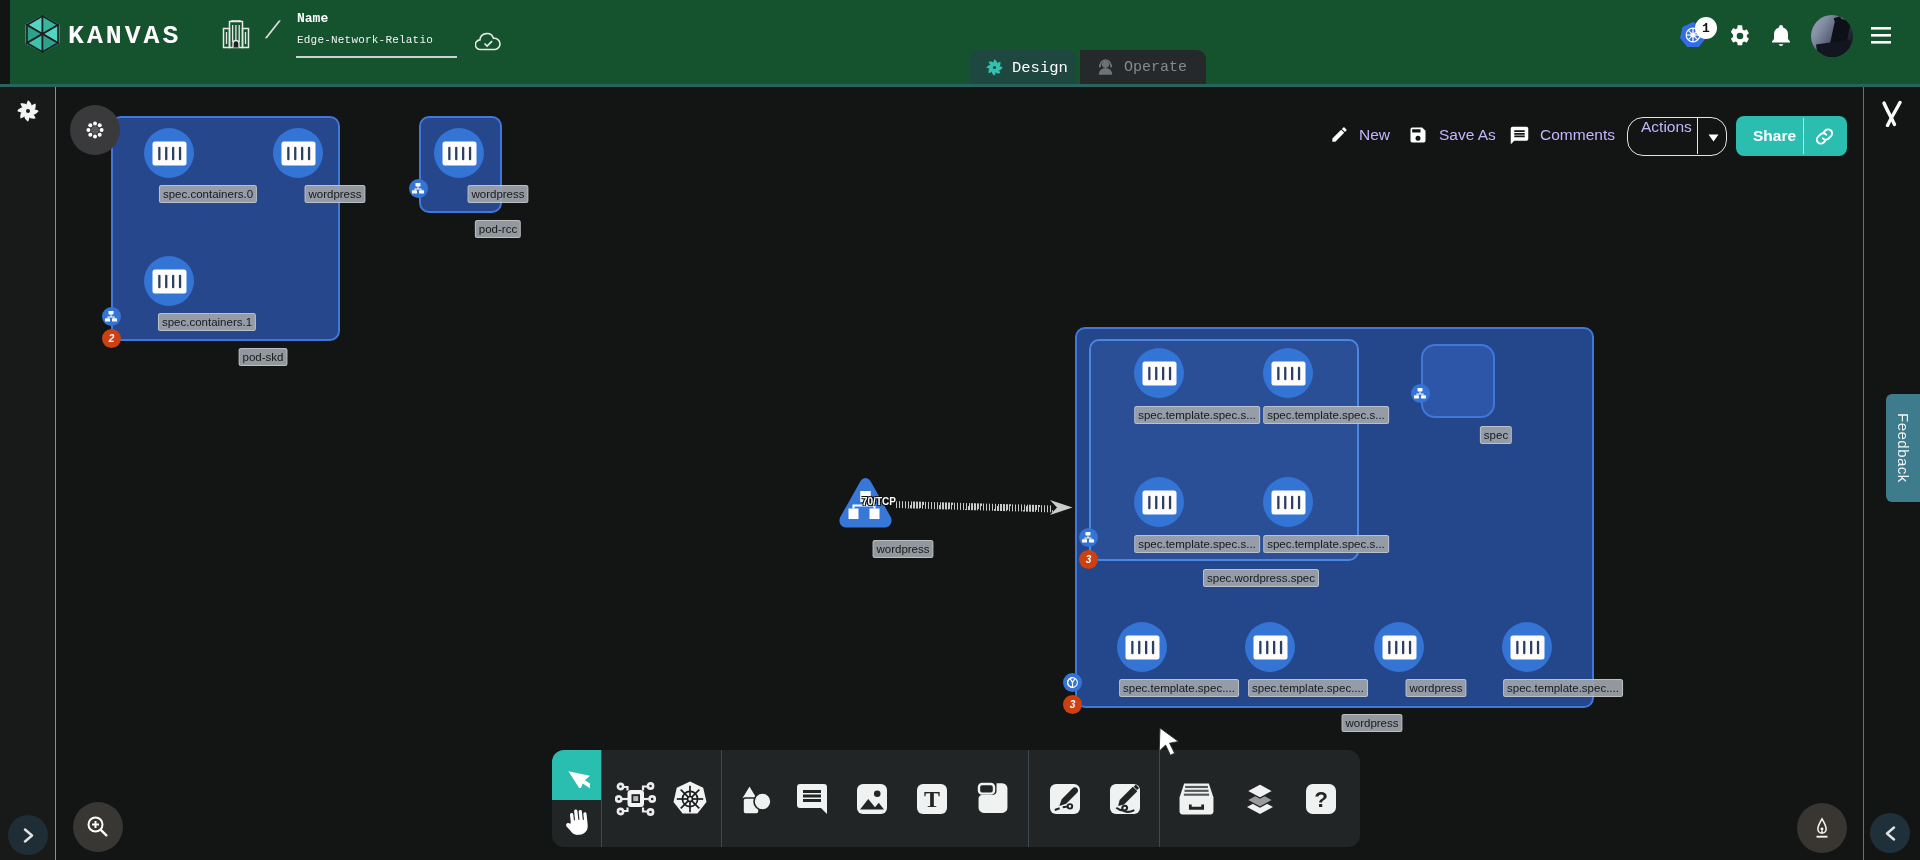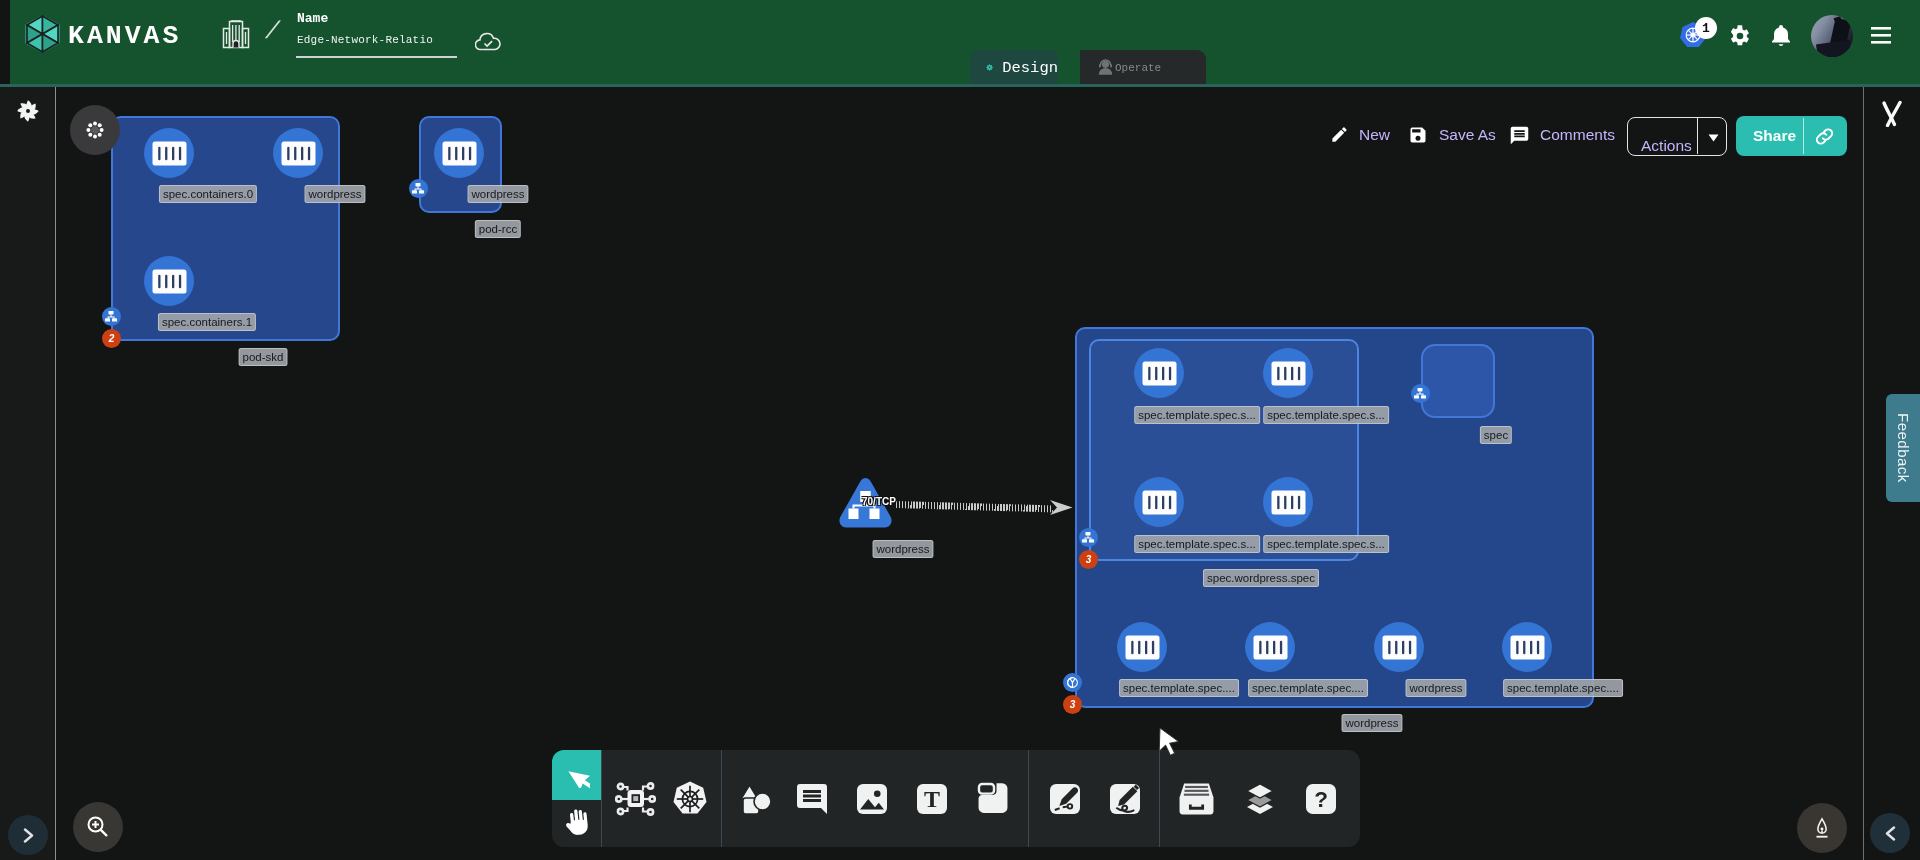--- a/index.html
+++ b/index.html
@@ -66,21 +66,21 @@
 
     <div class="abs" style="left:287px;top:11px;color:#fff;font-size:13px;font-weight:bold">Name</div>
     <div class="abs" style="left:287px;top:34px;color:#f2f2f2;font-size:11px;letter-spacing:0.2px">Edge-Network-Relatio</div>
     <div class="abs" style="left:286px;top:56px;width:161px;height:2px;background:#cfd2d2"></div>
 
     <svg class="hdr-ic" style="left:465px;top:30px" width="27" height="22" viewBox="0 0 27 22" fill="none" stroke="#e8e8e8" stroke-width="1.6">
       <path d="M7 19.5 h-1.5 a4.8 4.8 0 0 1 -0.6 -9.6 a7 7 0 0 1 13.6 -1.6 a5.6 5.6 0 0 1 1.6 11.2 h-13"></path>
       <path d="M9.5 13.5 l2.6 2.6 l5 -5" stroke-width="1.7"></path>
     </svg>
 
-    <div class="tab" style="left:960px;width:88px;background:#1d473f;border-radius:9px 9px 0 0;">
+    <div class="tab" style="left:960px;width:106px;background:#1d473f;border-radius:9px 9px 0 0;">
       <svg style="margin-left:16px" width="17" height="17" viewBox="0 0 24 24">
           <g fill="#35c1ad">
             <path d="M12 0.3 C17.2 4.2 17.6 8.8 12 12 C10 7.6 9.7 4 12 0.3Z" transform="rotate(0 12 12)"></path>
             <path d="M12 0.3 C17.2 4.2 17.6 8.8 12 12 C10 7.6 9.7 4 12 0.3Z" transform="rotate(45 12 12)"></path>
             <path d="M12 0.3 C17.2 4.2 17.6 8.8 12 12 C10 7.6 9.7 4 12 0.3Z" transform="rotate(90 12 12)"></path>
             <path d="M12 0.3 C17.2 4.2 17.6 8.8 12 12 C10 7.6 9.7 4 12 0.3Z" transform="rotate(135 12 12)"></path>
             <path d="M12 0.3 C17.2 4.2 17.6 8.8 12 12 C10 7.6 9.7 4 12 0.3Z" transform="rotate(180 12 12)"></path>
             <path d="M12 0.3 C17.2 4.2 17.6 8.8 12 12 C10 7.6 9.7 4 12 0.3Z" transform="rotate(225 12 12)"></path>
             <path d="M12 0.3 C17.2 4.2 17.6 8.8 12 12 C10 7.6 9.7 4 12 0.3Z" transform="rotate(270 12 12)"></path>
             <path d="M12 0.3 C17.2 4.2 17.6 8.8 12 12 C10 7.6 9.7 4 12 0.3Z" transform="rotate(315 12 12)"></path>
@@ -90,21 +90,21 @@
       <span style="margin-left:9px;color:#fff;font-size:15.5px;">Design</span>
     </div>
     <div class="tab" style="left:1070px;width:126px;background:#26292a;border-radius:0 9px 0 0;">
       <svg style="margin-left:16px" width="19" height="19" viewBox="0 0 24 24" fill="#6e7476">
         <circle cx="12" cy="8" r="4.5"></circle>
         <path d="M3.5 21 a8.5 8.5 0 0 1 17 0 Z"></path>
         <path d="M5.5 9 a6.5 6.5 0 0 1 13 0" fill="none" stroke="#6e7476" stroke-width="2"></path>
         <rect x="3.8" y="8" width="2.4" height="4" rx="1.2"></rect>
         <rect x="17.8" y="8" width="2.4" height="4" rx="1.2"></rect>
       </svg>
-      <span style="color:#87898a;font-size:11px;">Operate</span>
+      <span style="margin-left:9px;color:#87898a;font-size:15px;">Operate</span>
     </div>
 
     <svg class="hdr-ic" style="left:1669px;top:21px" width="28" height="28" viewBox="0 0 28 28">
       <polygon points="14,1 24.5,6 27,17 19.8,26 8.2,26 1,17 3.5,6" fill="#326de6"></polygon>
       <g stroke="#fff" stroke-width="1.2" fill="none">
         <circle cx="14" cy="14" r="6.8"></circle>
         <circle cx="14" cy="14" r="2.2" fill="#fff"></circle>
         <g>
             <line x1="14" y1="7.2" x2="14" y2="11"></line>
             <line x1="14" y1="17" x2="14" y2="20.8"></line>
@@ -169,21 +169,21 @@
       </svg>
     <div class="abs acttxt" style="left:1359px;top:126px">New</div>
     <svg class="abs" style="left:1408px;top:125px" width="20" height="20" viewBox="0 0 24 24" fill="#fff">
         <path d="M17 3 H5 a2 2 0 0 0-2 2 v14 a2 2 0 0 0 2 2 h14 a2 2 0 0 0 2-2 V7 l-4-4z M12 19 a3 3 0 1 1 0-6 3 3 0 0 1 0 6z M15 9 H5 V5 h10 v4z"></path>
       </svg>
     <div class="abs acttxt" style="left:1439px;top:126px">Save As</div>
     <svg class="abs" style="left:1509px;top:125px" width="21" height="21" viewBox="0 0 24 24" fill="#fff">
         <path d="M20 2 H4 a2 2 0 0 0-2 2 v18 l4-4 h14 a2 2 0 0 0 2-2 V4 a2 2 0 0 0-2-2z M18 14 H6 v-2 h12 v2z M18 11 H6 V9 h12 v2z M18 8 H6 V6 h12 v2z"></path>
       </svg>
     <div class="abs acttxt" style="left:1540px;top:126px">Comments</div>
-    <div class="abs" style="left:1627px;top:117px;width:100px;height:39px;border:1.5px solid #e4e4e4;border-radius:8px;display:flex;align-items:flex-end">
+    <div class="abs" style="left:1627px;top:117px;width:100px;height:39px;border:1.5px solid #e4e4e4;border-radius:16px;display:flex;align-items:flex-start">
       <span class="acttxt" style="margin-left:13px">Actions</span>
       <div style="position:absolute;left:69px;top:0;width:1px;height:36px;background:#e4e4e4"></div>
       <svg class="abs" style="left:80px;top:16px" width="11" height="8" viewBox="0 0 11 8">
           <path d="M0.5 0.5 h10 L5.5 7.5z" fill="#fff"></path>
         </svg>
     </div>
     <div class="abs" style="left:1736px;top:116px;width:111px;height:40px;background:#2abdb0;border-radius:8px;display:flex;align-items:center">
       <span style="margin-left:17px;color:#fff;font-size:15.5px;font-weight:bold">Share</span>
       <div style="position:absolute;left:67px;top:2px;width:1px;height:36px;background:rgba(255,255,255,0.65)"></div>
       <svg class="abs" style="left:78px;top:10px" width="21" height="21" viewBox="0 0 24 24" fill="none" stroke="#fff" stroke-width="2.2" stroke-linecap="round">

